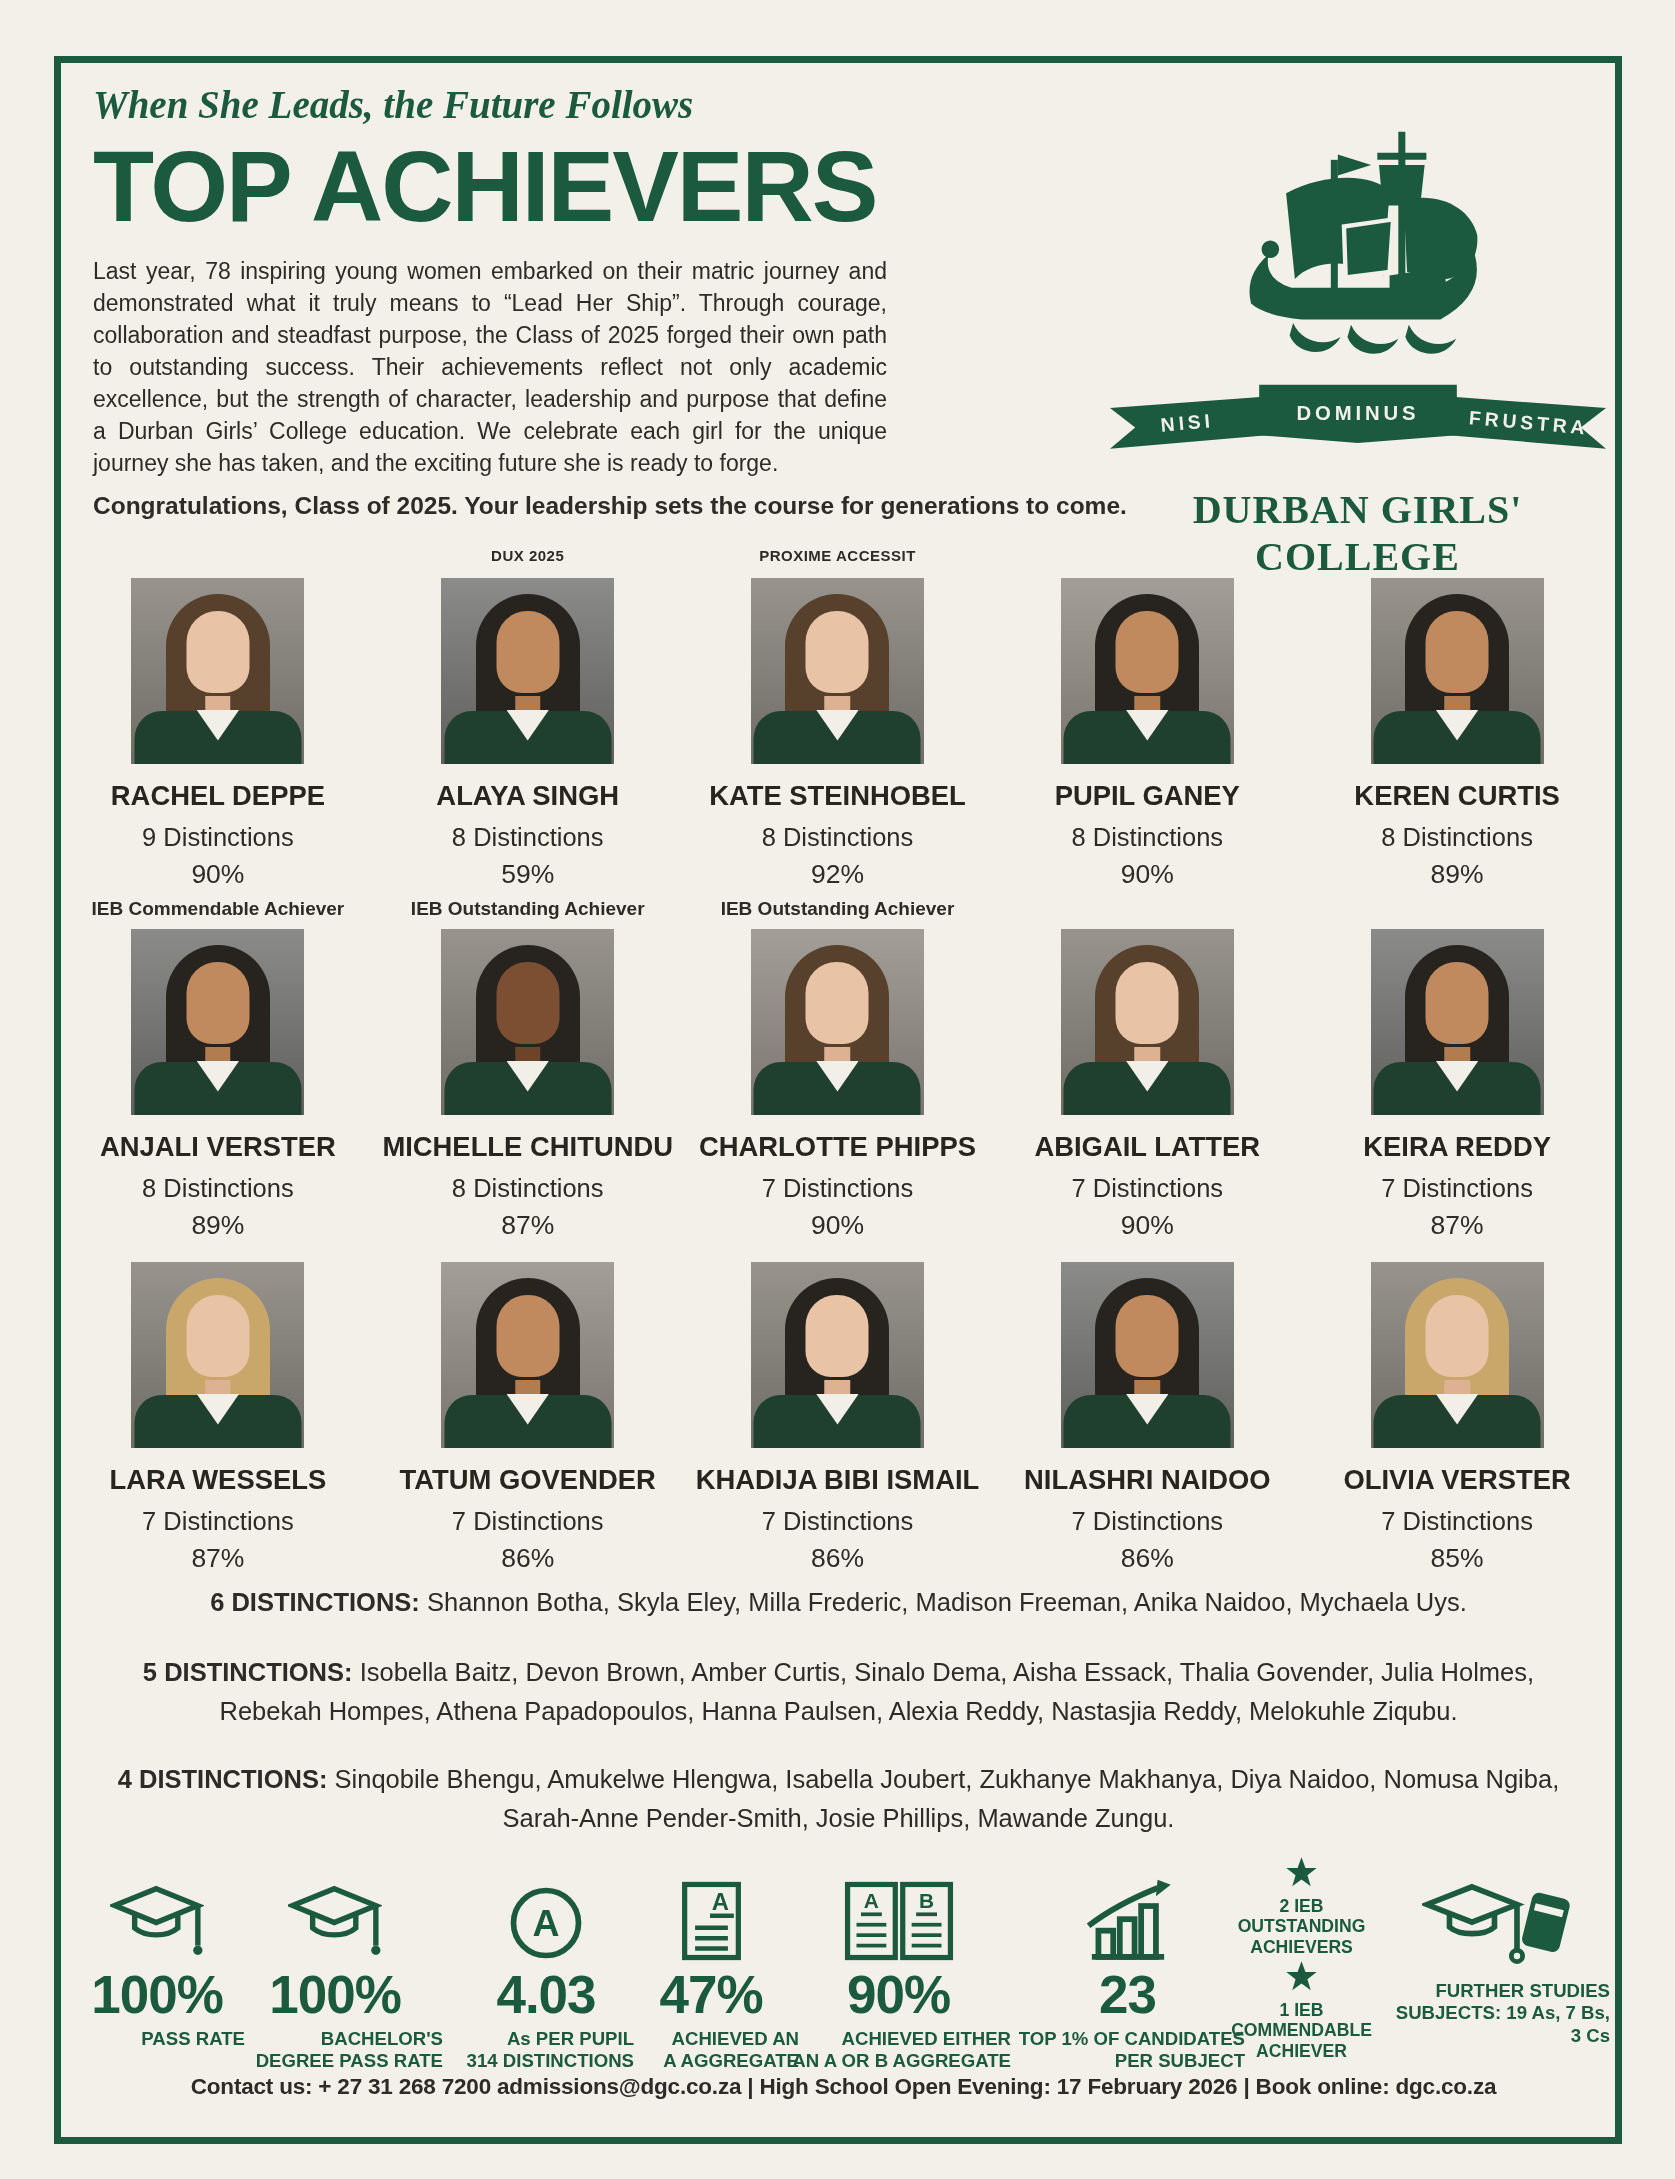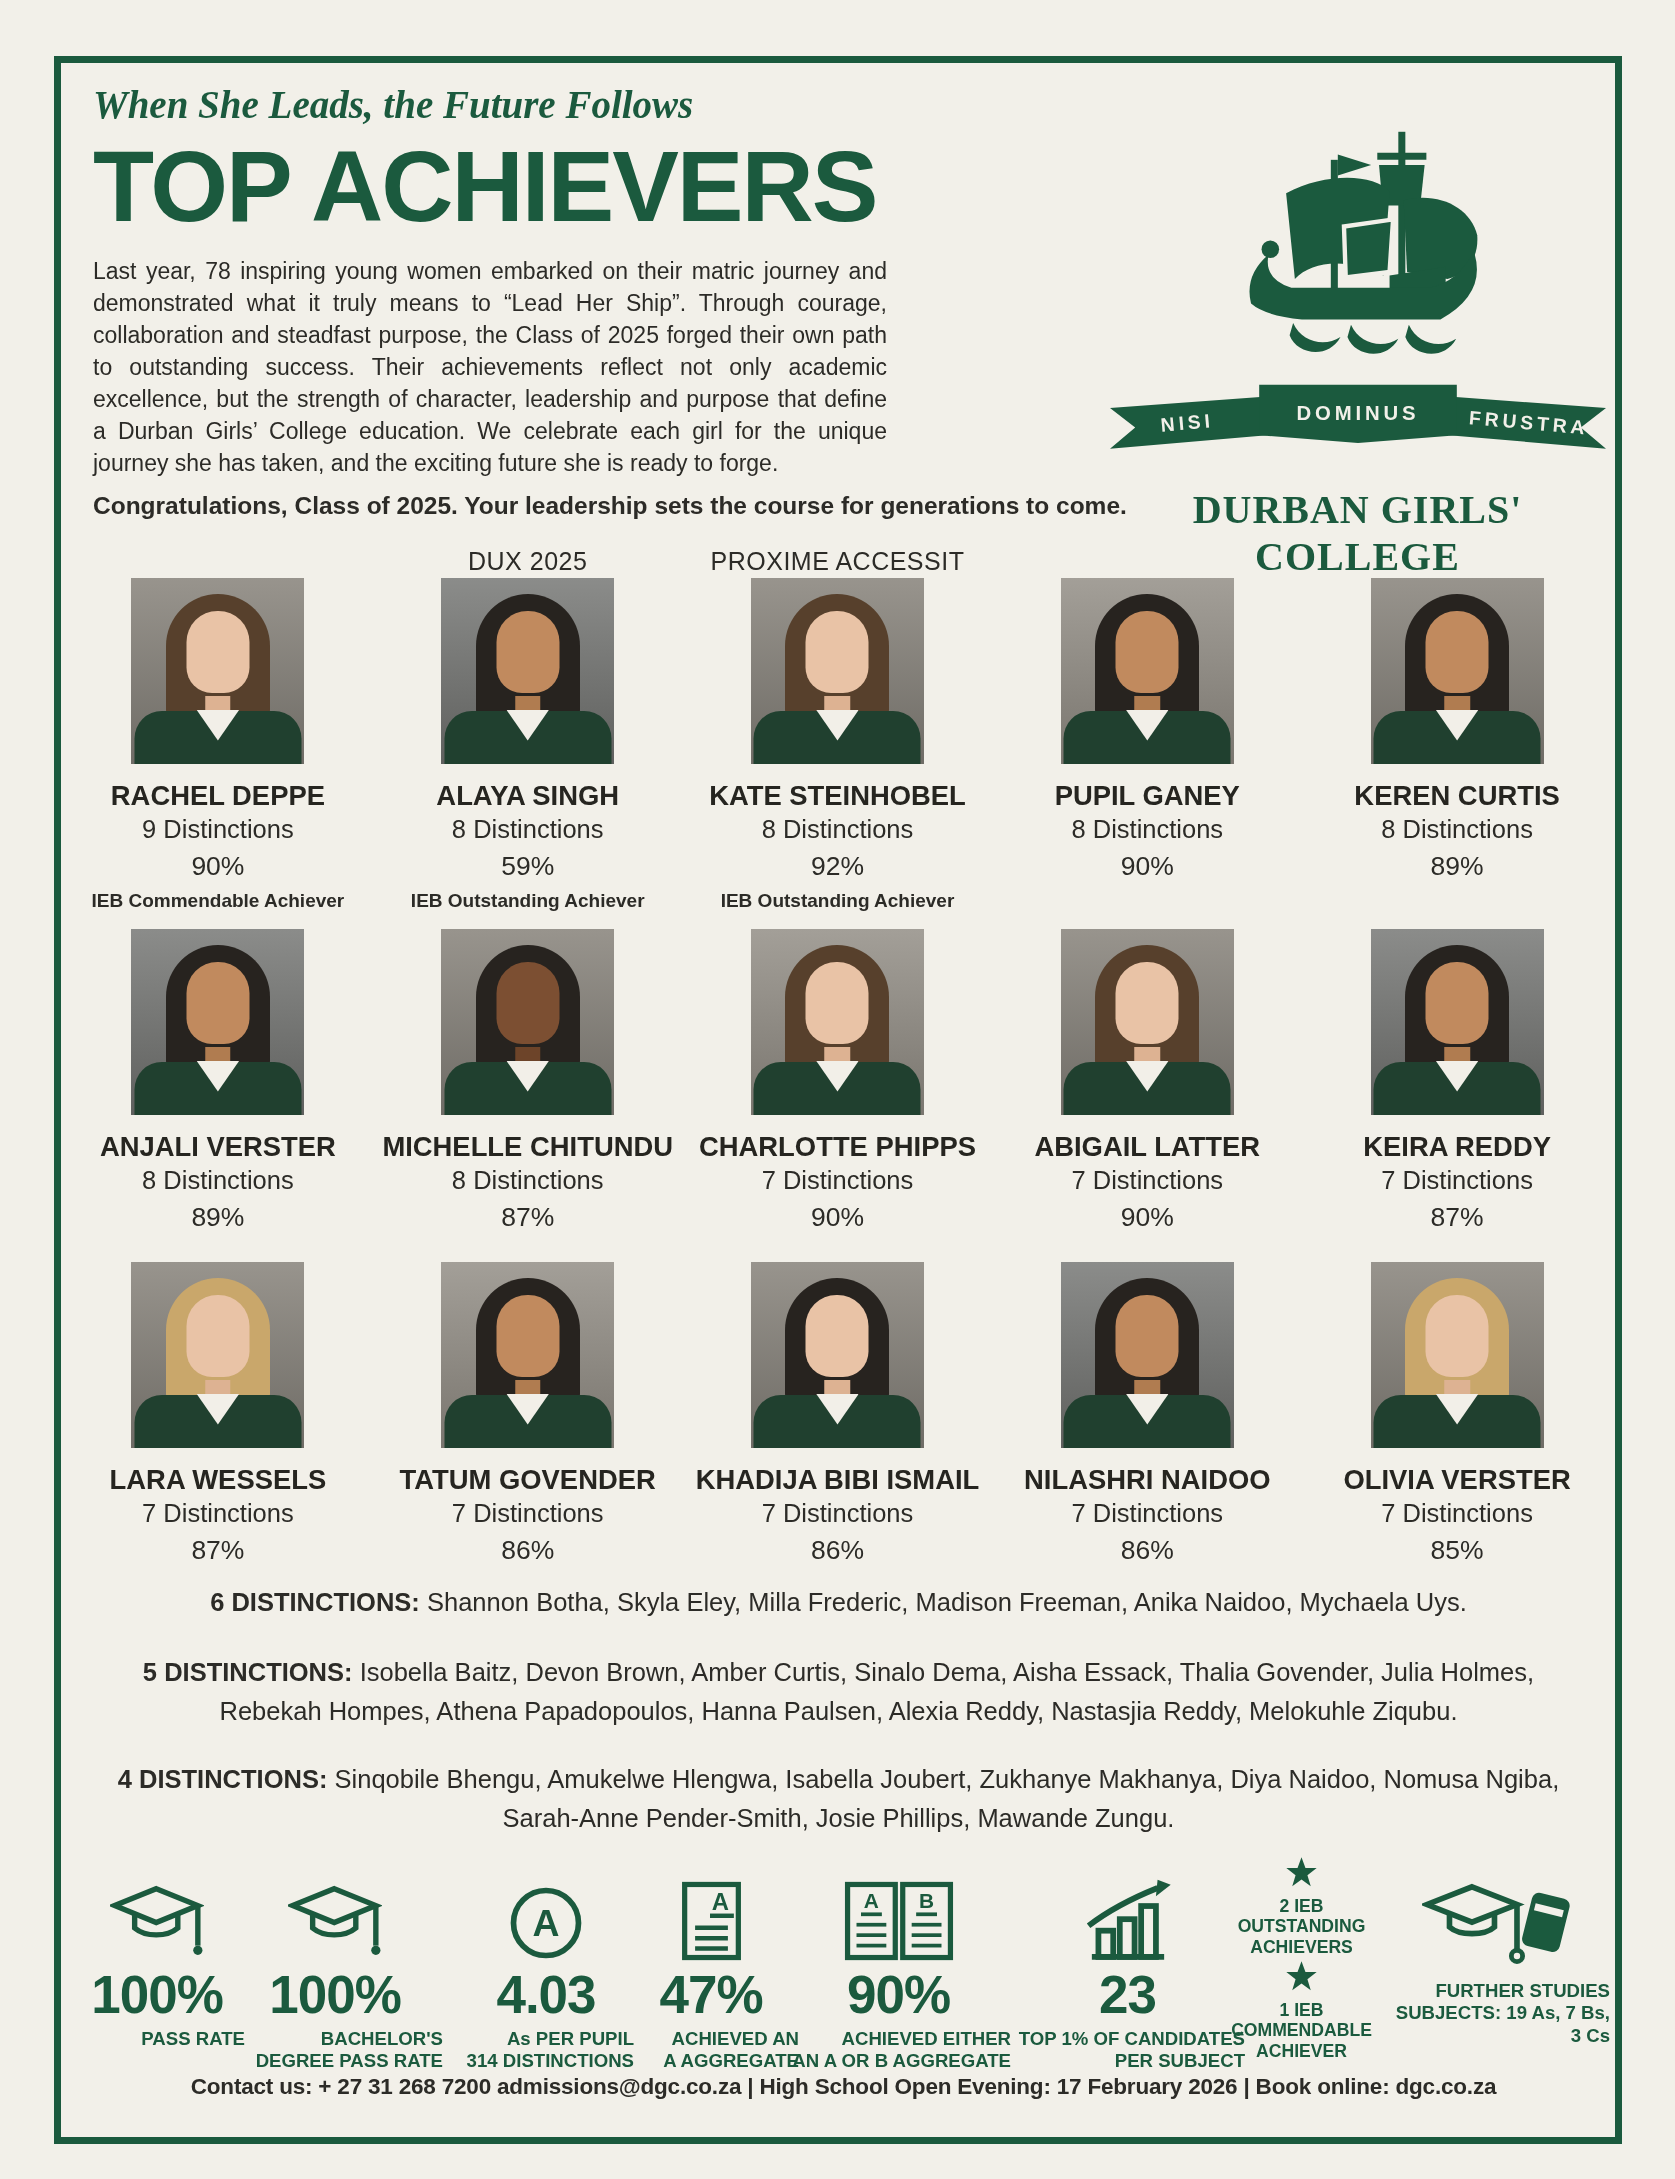--- a/index.html
+++ b/index.html
@@ -48,21 +48,21 @@
     margin-top:13.7px;
     font-family:"Liberation Serif", serif;
     font-weight:bold;font-size:40px;letter-spacing:1px;color:var(--green);
   }
   
   .grid-row{position:absolute;left:63px;width:1549px;display:flex;}
   .row1{top:547px;}
   .row2{top:929px;}
   .row3{top:1262px;}
   .cell{flex:1;text-align:center;}
-  .tag{font-weight:normal;font-size:25px;letter-spacing:0.5px;height:31px;color:var(--ink);}
+  .tag{font-weight:bold;font-size:15px;letter-spacing:0.5px;height:31px;color:var(--ink);}
   .photo{position:relative;width:173px;height:186px;margin:0 auto;overflow:hidden;}
   .bg-a{background:linear-gradient(180deg,#98948d,#6f6c66);}
   .bg-b{background:linear-gradient(180deg,#8b8c8a,#5f605e);}
   .bg-c{background:linear-gradient(180deg,#a39f98,#7a766f);}
   .ph-hair{position:absolute;left:50%;top:15.7px;transform:translateX(-50%);
     width:104px;height:149px;border-radius:52px 52px 33px 33px;}
   .hair-blk .ph-hair{background:#27231f;}
   .hair-brn .ph-hair{background:#57402c;}
   .hair-bld .ph-hair{background:#c9a76b;}
   .ph-face{position:absolute;left:50%;top:33px;transform:translateX(-50%);
@@ -72,21 +72,21 @@
   .skin-d .ph-face{background:#7c4f32;}
   .ph-neck{position:absolute;left:50%;bottom:43px;transform:translateX(-50%);width:25.5px;height:25.5px;}
   .skin-l .ph-neck{background:#ddb292;}
   .skin-m .ph-neck{background:#b07c50;}
   .skin-d .ph-neck{background:#6d4429;}
   .ph-body{position:absolute;left:50%;bottom:-3.9px;transform:translateX(-50%);
     width:167px;height:57px;background:#20402f;border-radius:27.4px 27.4px 0 0;}
   .ph-collar{position:absolute;left:50%;bottom:23.5px;transform:translateX(-50%);
     width:43px;height:31px;background:#f2efe8;clip-path:polygon(0 0,100% 0,50% 100%);}
   .sname{font-weight:bold;font-size:27.4px;margin-top:15.7px;color:#262520;}
-  .sdist{font-size:25.5px;margin-top:3px;}
+  .sdist{font-size:25.5px;margin-top:11px;}
   .spct{font-size:26.5px;margin-top:7.8px;}
   .sieb{font-weight:bold;font-size:19px;margin-top:7.8px;}
   
   .dlist{position:absolute;left:113px;width:1451px;text-align:center;
     font-size:25.5px;line-height:39px;color:var(--ink);}
   .dlist .dlabel{font-weight:bold;}
   .dl1{top:1583px;}
   .dl2{top:1653px;}
   .dl3{top:1760px;}
   

